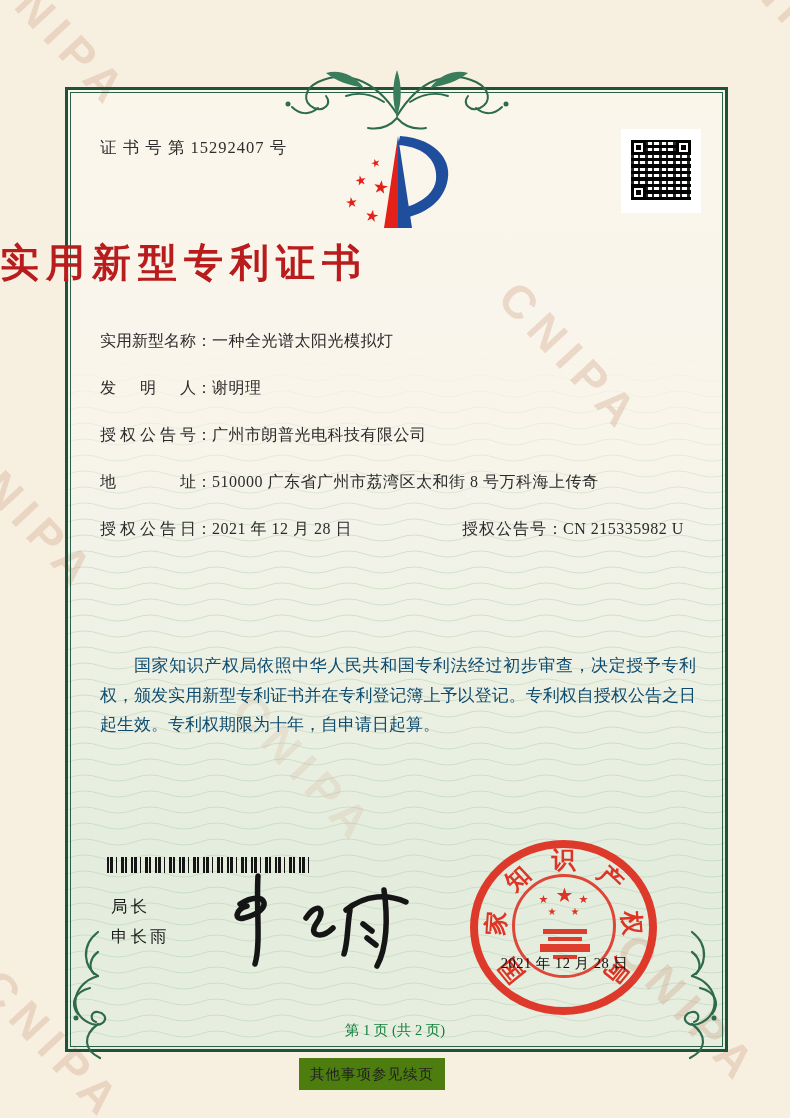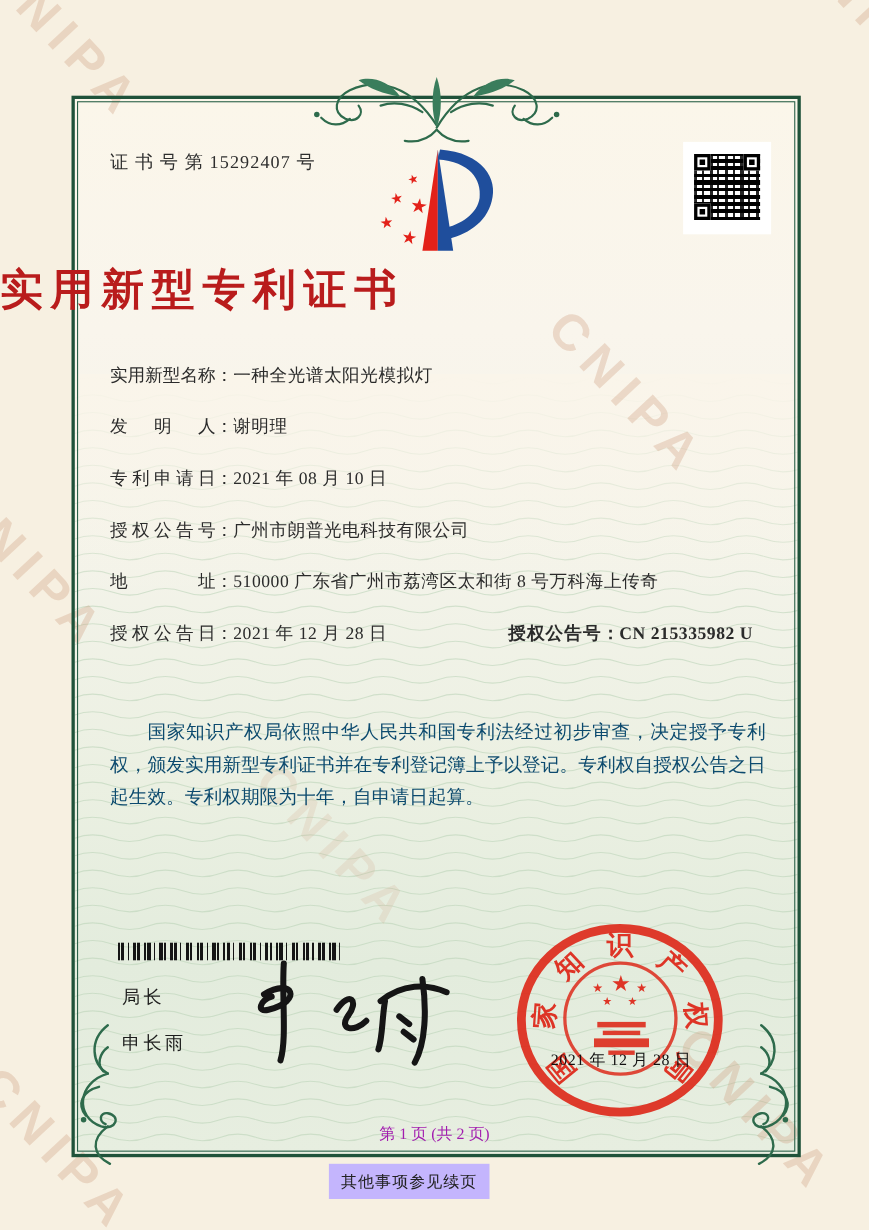--- a/index.html
+++ b/index.html
@@ -46,52 +46,52 @@
   .finder{position:absolute;width:15px;height:15px;border:3px solid #000;background:#fff;box-sizing:border-box;}
   .finder::after{content:"";position:absolute;left:2px;top:2px;width:5px;height:5px;background:#000;}
   .cert-title{left:0;top:236px;width:790px;
     font-size:39px;font-weight:bold;letter-spacing:7px;color:#b91c1c;}
   
   .fields{left:100px;top:331px;width:594px;font-size:16px;color:#2b2b2b;}
   .frow{height:47px;position:relative;white-space:nowrap;}
   .flabel{display:inline-block;width:96px;text-align:justify;text-align-last:justify;}
   .fcolon{display:inline-block;}
   .fvalue{letter-spacing:.5px;text-align:right;}
-  .pair2{position:absolute;left:362px;top:0;font-weight:bold;}
+  .pair2{position:absolute;left:362px;top:0;}
   .pair2 .flabel2{letter-spacing:1px;}
   
   .bodytext{left:100px;top:651px;width:596px;font-size:17px;line-height:29.5px;color:#0c4a6e;text-align:justify;}
   .bodytext p{margin:0;text-indent:2em;}
   
   .barcode{left:107px;top:857px;width:202px;height:16px;
     background:repeating-linear-gradient(90deg,
       #151515 0 2px,rgba(0,0,0,0) 2px 3px,
       #151515 3px 6px,rgba(0,0,0,0) 6px 9px,
       #151515 9px 10px,rgba(0,0,0,0) 10px 14px,
       #151515 14px 17px,rgba(0,0,0,0) 17px 18px,
       #151515 18px 20px,rgba(0,0,0,0) 20px 24px);}
   
   .signatory{left:111px;top:896px;font-family:Liberation Mono, monospace;
     font-size:16.5px;color:#1c1c1c;letter-spacing:3px;}
-  .signatory .name{margin-top:20px;}
+  .signatory .name{margin-top:8px;}
   .signature{left:220px;top:866px;}
   
   .seal{left:470px;top:840px;width:187px;height:175px;}
   .seal-ring{position:absolute;inset:0;border:8px solid rgba(221,42,27,.92);border-radius:50%;box-sizing:border-box;}
   .seal-char{position:absolute;left:50%;top:50%;width:28px;height:28px;margin:-14px 0 0 -14px;
     text-align:center;line-height:28px;font-size:24px;font-weight:bold;color:rgba(221,42,27,.95);
     transform:rotate(var(--a)) translateY(-68px);}
   .emblem{position:absolute;left:50%;top:50%;width:104px;height:104px;margin:-54px 0 0 -52px;
     border:3px solid rgba(221,42,27,.85);border-radius:50%;box-sizing:border-box;}
   .star{position:absolute;color:rgba(221,42,27,.95);line-height:1;}
   .gate-bar{position:absolute;background:rgba(221,42,27,.9);}
   .seal-date{left:487px;top:954px;width:155px;text-align:center;font-size:14.5px;color:#111;letter-spacing:.5px;}
   
-  .pagination{left:297px;top:1021px;width:196px;text-align:center;font-size:14.5px;color:#a21caf;}
-  .footer-note{left:299px;top:1058px;width:146px;height:32px;background:#c4b5fd;
+  .pagination{left:297px;top:1021px;width:196px;text-align:center;font-size:14.5px;color:#15803d;}
+  .footer-note{left:299px;top:1058px;width:146px;height:32px;background:#4d7c0f;
     display:flex;align-items:center;justify-content:center;font-size:14.5px;color:#222;letter-spacing:1px;z-index:6;}
 </style>
 </head>
 <body>
 
 <div class="abs inner-bg"></div>
 
 <svg class="abs waves" width="657" height="710" viewBox="0 0 657 710">
   <defs>
     <path id="wv" d="M0 6 Q 16 0 33 6 T 66 6 T 99 6 T 132 6 T 165 6 T 198 6 T 231 6 T 264 6 T 297 6 T 330 6 T 363 6 T 396 6 T 429 6 T 462 6 T 495 6 T 528 6 T 561 6 T 594 6 T 627 6 T 660 6" fill="none" stroke="#b9d2b6" stroke-width="1"></path>
@@ -222,23 +222,20 @@
 <div class="abs content cert-title">实用新型专利证书</div>
 
 <div class="abs content fields">
   <div class="frow">
     <span class="flabel">实用新型名称</span><span class="fcolon">：</span><span class="fvalue">一种全光谱太阳光模拟灯</span>
   </div>
   <div class="frow">
     <span class="flabel">发明人</span><span class="fcolon">：</span><span class="fvalue">谢明理</span>
   </div>
   <div class="frow">
-    <span class="flabel">专利申请日</span><span class="fcolon">：</span><span class="fvalue">2021 年 08 月 10 日</span>
-  </div>
-  <div class="frow">
     <span class="flabel">授权公告号</span><span class="fcolon">：</span><span class="fvalue">广州市朗普光电科技有限公司</span>
   </div>
   <div class="frow">
     <span class="flabel">地址</span><span class="fcolon">：</span><span class="fvalue">510000 广东省广州市荔湾区太和街 8 号万科海上传奇</span>
   </div>
   <div class="frow">
     <span class="flabel">授权公告日</span><span class="fcolon">：</span><span class="fvalue">2021 年 12 月 28 日</span>
     <span class="pair2">
       <span class="flabel2">授权公告号</span><span>：</span><span class="fvalue">CN 215335982 U</span>
     </span>

